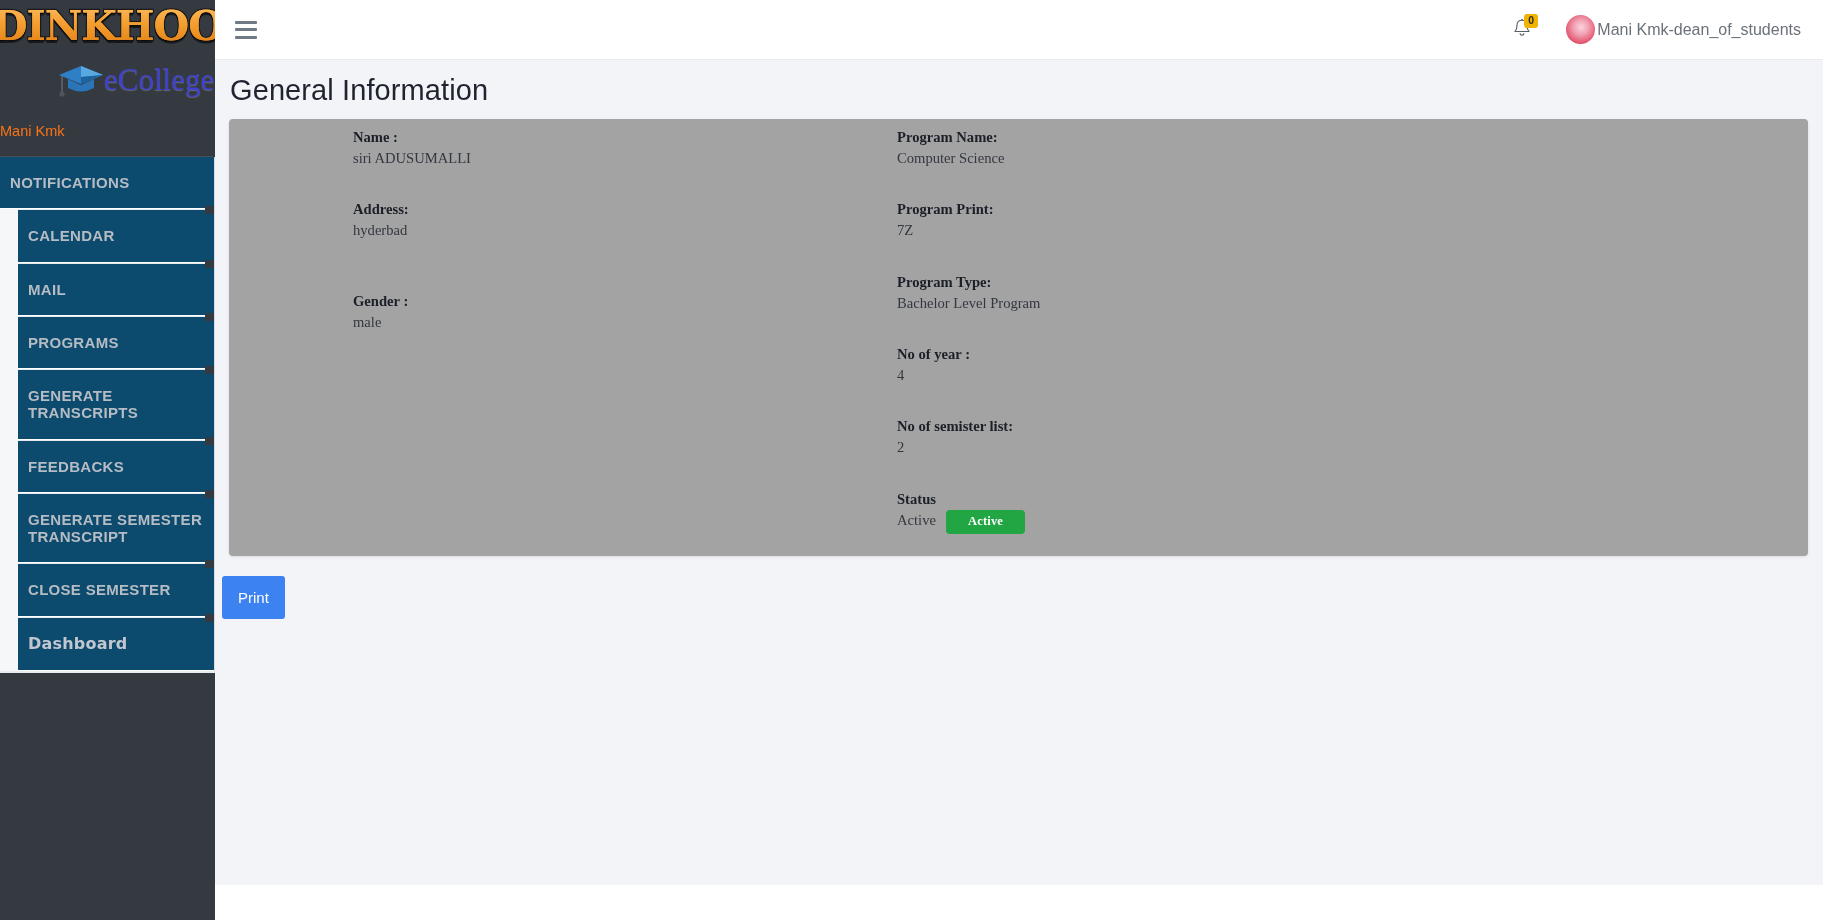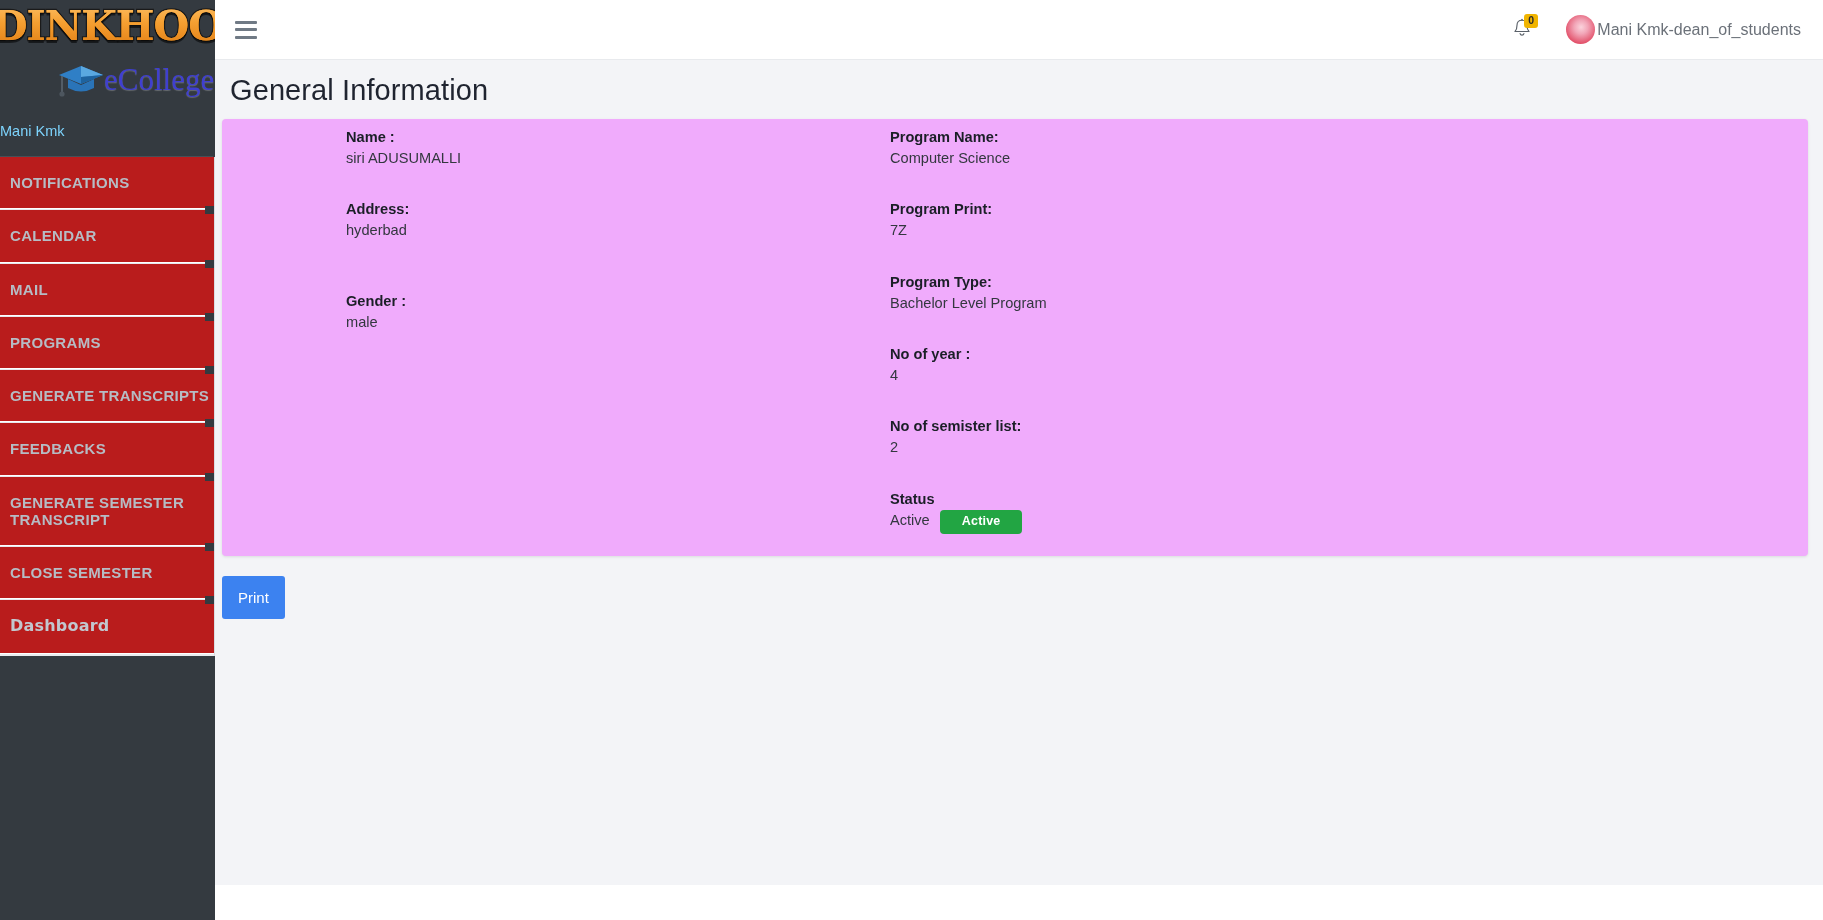--- a/index.html
+++ b/index.html
@@ -58,50 +58,50 @@
     color: #3f3fd0;
     text-shadow: 0 1px 1px rgba(255,255,255,0.25);
     white-space: nowrap;
   }
   .cap {
     position: absolute;
     left: 58px; top: 63px;
     width: 46px; height: 34px;
   }
   #brand-user {
-    color: #7dd3fc;
+    color: #f97316;
     font-size: 14.5px;
     padding: 8px 0 12px 0;
     height: 48px;
     line-height: 30px;
   }
   #brand-divider {
     height: 1px;
     background: #474f57;
     margin-right: 2px;
   }
   #navlist {
     background: #f6f7f9;
     border-right: 1px solid #d9dde2;
   }
   .nav-item {
     position: relative;
-    background: #b91c1c;
+    background: #0c4a6e;
     padding: 17px 0 17px 10px;
     color: #b6bcc4;
     font-size: 15px;
     font-weight: bold;
     letter-spacing: 0.3px;
     line-height: 1.15;
     border-bottom: 1px solid #ffffff;
     min-height: 50px;
     display: flex;
     align-items: center;
   }
-  .nav-item + .nav-item { border-top: 1px solid #e6e9ed; }
+  .nav-item + .nav-item { border-top: 1px solid #e6e9ed; margin-left: 18px; }
   .nav-item::after {
     content: "";
     position: absolute;
     right: 0px; top: -4px;
     width: 9px; height: 8px;
     background: #343a40;
   }
   .nav-item:first-child::after { display: none; }
   .nav-item.plain {
     text-transform: none;
@@ -182,27 +182,28 @@
     overflow: hidden;
   }
   #page-title {
     font-size: 29px;
     font-weight: normal;
     color: #1f2430;
     padding: 14px 0 12px 15px;
     letter-spacing: 0.1px;
   }
   #card {
-    margin: 0 15px 0 7px;
-    background: #f0abfc;
+    margin: 0 15px 0 14px;
+    background: #a3a3a3;
     border-radius: 4px;
     box-shadow: 0 1px 3px rgba(0,0,0,0.10);
     height: 437px;
     position: relative;
     overflow: hidden;
+    font-family: Liberation Serif, serif;
   }
   #card-cols {
     display: flex;
     padding-top: 8px;
   }
   .col-left { width: 668px; padding-left: 124px; }
   .col-right { flex: 1; padding-left: 0px; }
 
   .field { margin-bottom: 0; }
   .field-label {

